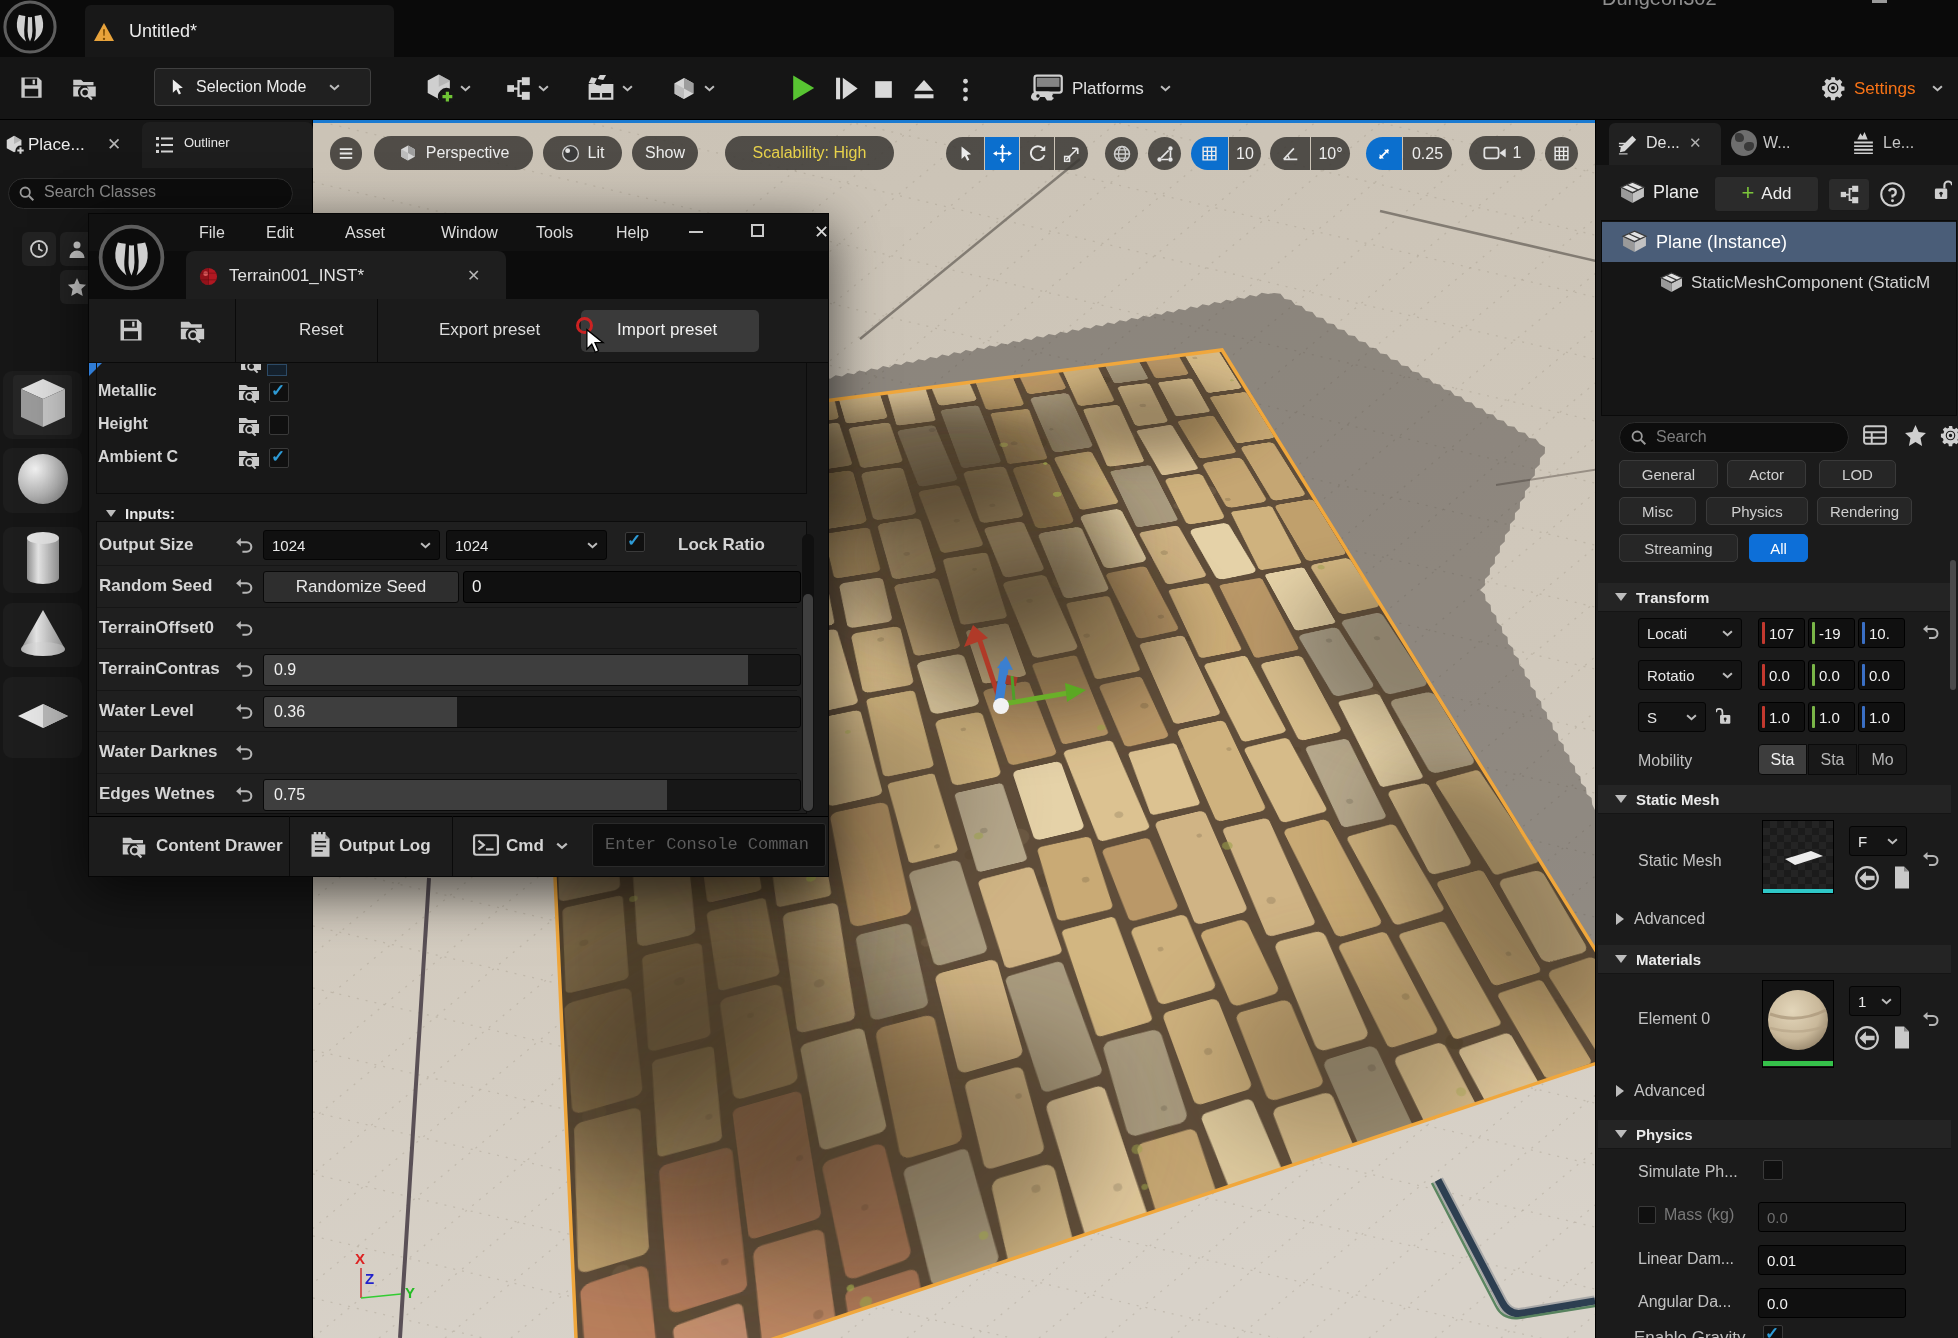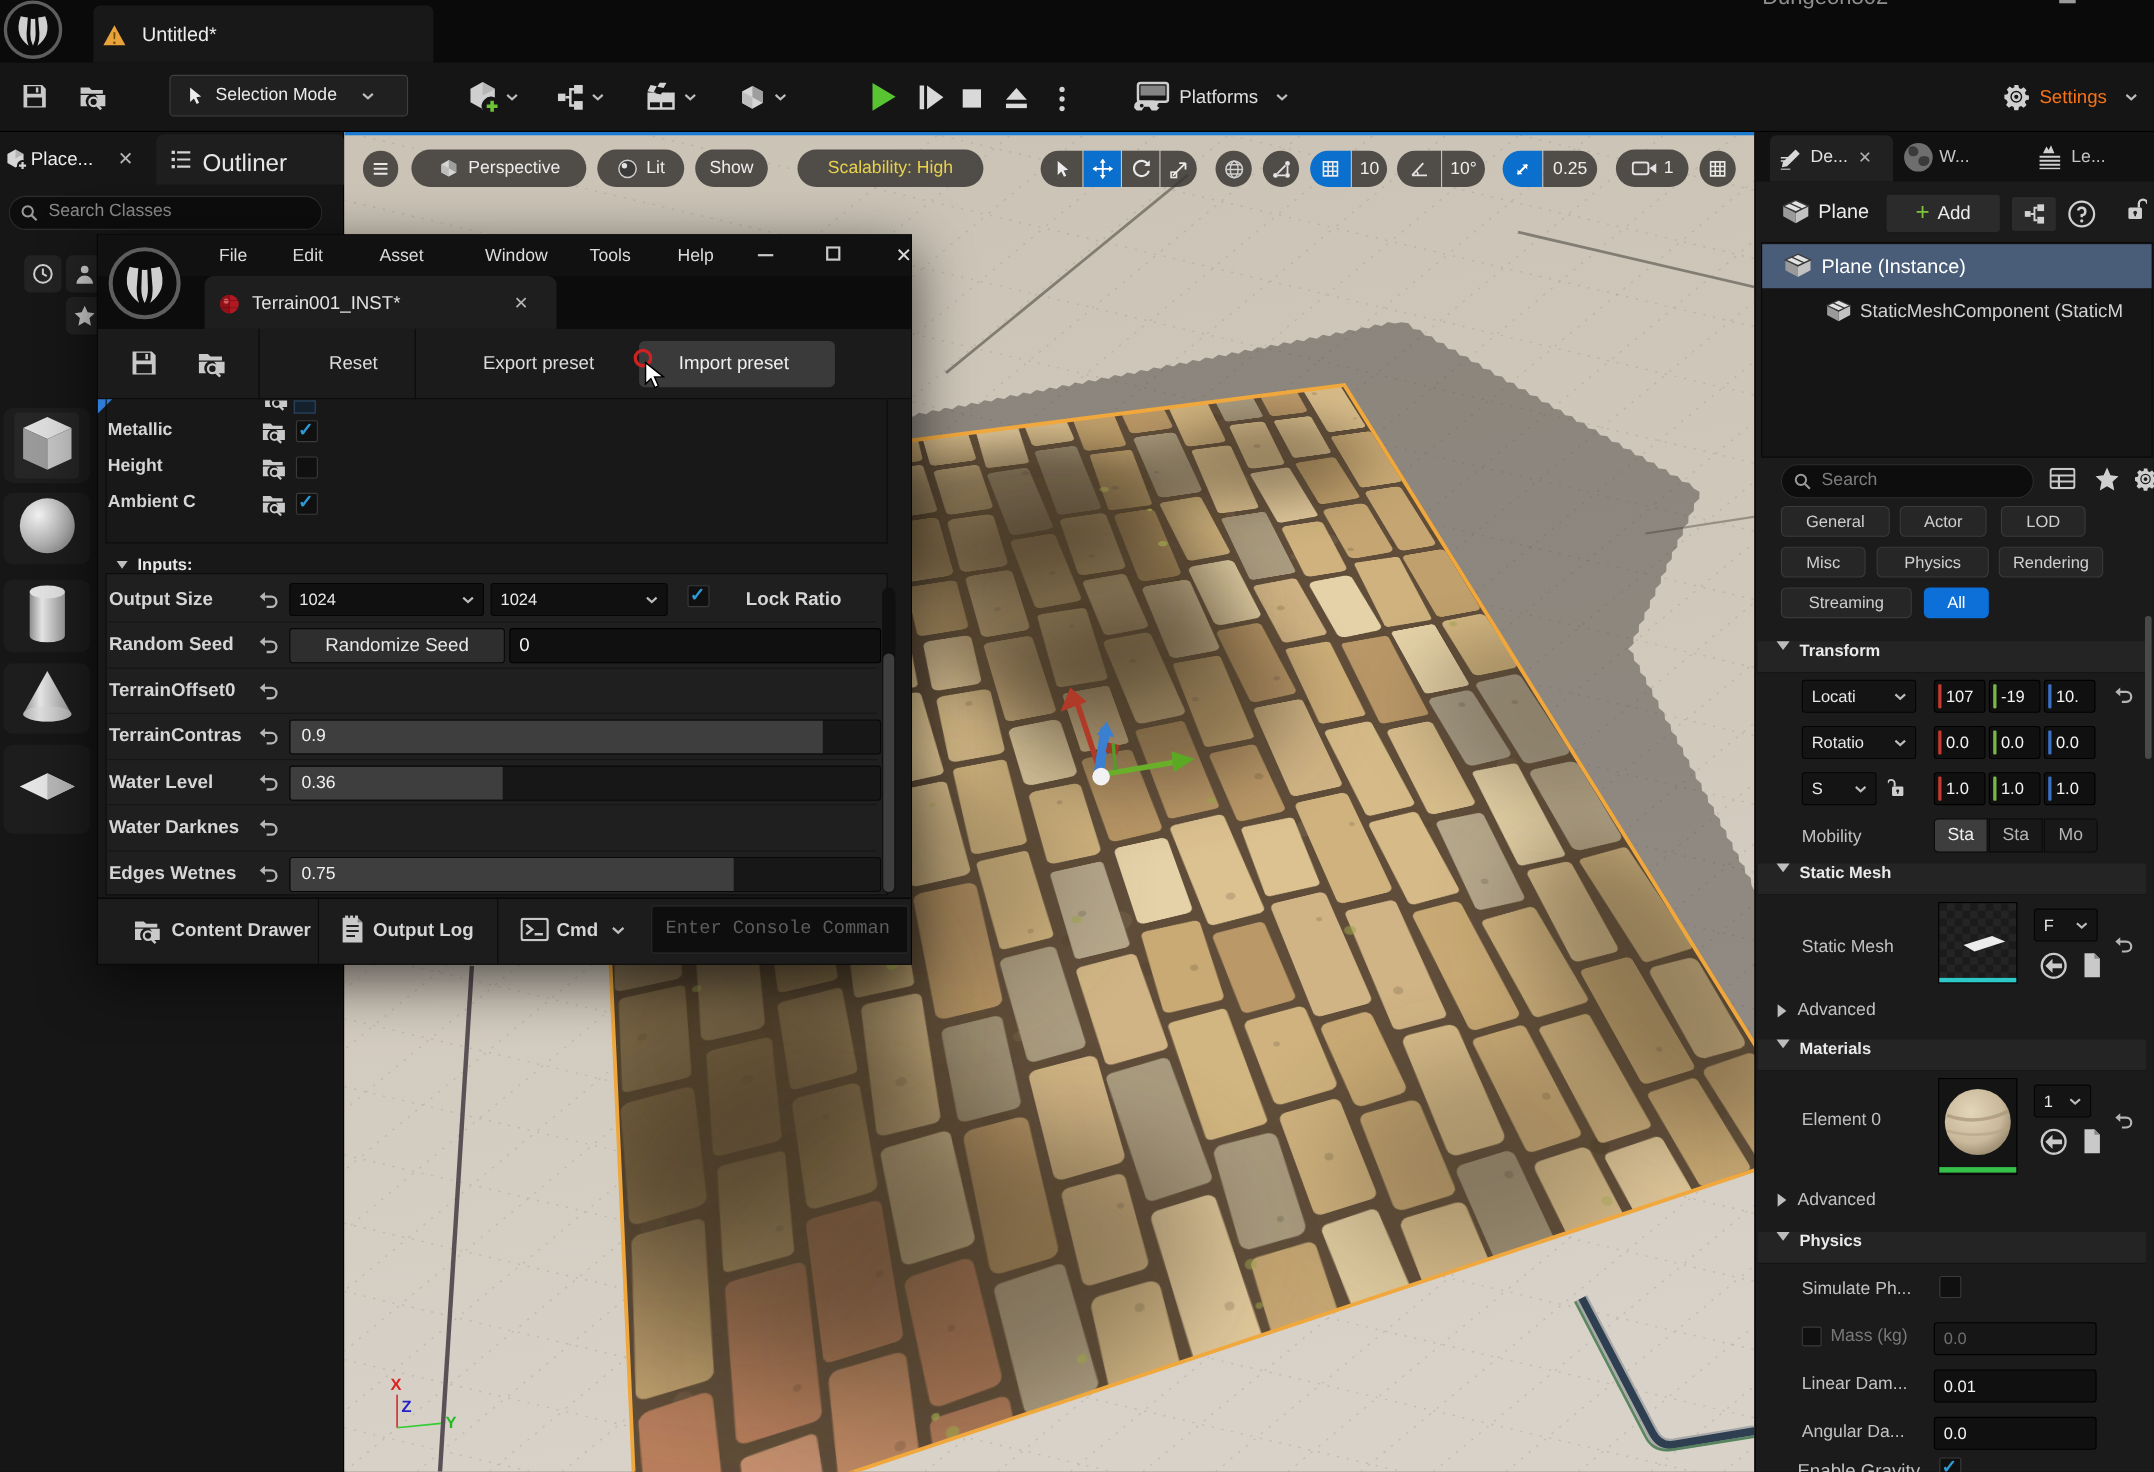--- a/index.html
+++ b/index.html
@@ -13,21 +13,21 @@
 #lpanel{left:0;top:120px;width:313px;height:1218px;background:#161616;border-right:1px solid #000}
 .shape{left:3px;width:79px;background:#1d1d1d;border-radius:9px;display:flex;align-items:center;justify-content:center}
 
 #vp{left:313px;top:120px;width:1282px;height:1218px;overflow:hidden;background:#cfc7ba}
 #vptop{left:0;top:0;width:1282px;height:3px;background:#1a7ad1}
 .pill{position:absolute;top:16px;height:34px;background:rgba(56,54,50,0.84);border-radius:17px;display:flex;align-items:center;justify-content:center;gap:8px;color:#ededed;font-size:16px}
 .vbtn{position:absolute;top:17px;height:33px;background:rgba(56,54,50,0.84);display:flex;align-items:center;justify-content:center}
 
 #rpanel{left:1595px;top:120px;width:363px;height:1218px;background:#1b1b1b;border-left:1px solid #000}
 .chip{position:absolute;height:28px;background:#262626;border:1px solid #3a3a3a;border-radius:5px;display:flex;align-items:center;justify-content:center;font-size:15px;color:#cfcfcf}
-.sechead{position:absolute;left:2px;width:353px;height:29px;background:#242424;display:flex;align-items:flex-start;gap:9px;padding-left:17px;font-size:15px;font-weight:700;color:#eaeaea;border-bottom:1px solid #151515}
+.sechead{position:absolute;left:2px;width:353px;height:29px;background:#242424;display:flex;align-items:center;gap:9px;padding-left:17px;font-size:15px;font-weight:700;color:#eaeaea;border-bottom:1px solid #151515}
 .tri-d{width:0;height:0;border-left:6px solid transparent;border-right:6px solid transparent;border-top:8px solid #bdbdbd}
 .tri-r{width:0;height:0;border-top:6px solid transparent;border-bottom:6px solid transparent;border-left:8px solid #bdbdbd}
 .nfield{position:absolute;height:30px;background:#101010;border:1px solid #000;border-radius:3px;color:#f2f2f2;font-size:15px;display:flex;align-items:center;padding-left:8px}
 .nbar{position:absolute;left:3px;top:3px;bottom:3px;width:3px;border-radius:1px}
 .combo{position:absolute;height:30px;background:#141414;border:1px solid #050505;border-radius:3px;color:#e8e8e8;font-size:15px;display:flex;align-items:center;justify-content:space-between;padding:0 8px}
 .rlabel{position:absolute;font-size:15px;color:#c2c2c2}
 
 #fwin{left:88px;top:213px;width:741px;height:664px;background:#1c1c1c;border:1px solid #060606;box-shadow:0 14px 50px rgba(0,0,0,0.65);z-index:50}
 .menuitem{position:absolute;top:0;height:37px;display:flex;align-items:center;font-size:16px;color:#dcdcdc}
 .cbx{position:absolute;width:20px;height:20px;background:#101010;border:1px solid #3a3a3a;border-radius:2px}
@@ -387,21 +387,21 @@
       </svg>
     </div>
     <div class="abs" style="left:28px;top:15px;font-size:17px;color:#ececec">Place...</div>
     <div class="abs" style="left:107px;top:14px;font-size:17px;color:#b5b5b5">✕</div>
     <div class="abs" style="left:142px;top:2px;width:171px;height:46px;background:#1e1e1e;border-radius:7px 7px 0 0"></div>
     <div class="abs" style="left:155px;top:16px">
       <svg class="ic" width="20" height="18" style="">
         <use href="#i-outl"></use>
       </svg>
     </div>
-    <div class="abs" style="left:184px;top:15px;font-size:22px;color:#e6e6e6">Outliner</div>
+    <div class="abs" style="left:184px;top:15px;font-size:13px;color:#e6e6e6">Outliner</div>
     <div class="abs" style="left:8px;top:58px;width:285px;height:31px;background:#0d0d0d;border:1px solid #2c2c2c;border-radius:16px"></div>
     <div class="abs" style="left:18px;top:65px">
       <svg class="ic" width="18" height="18" style="">
         <use href="#i-mag"></use>
       </svg>
     </div>
     <div class="abs" style="left:44px;top:63px;font-size:16px;color:#8a8a8a">Search Classes</div>
     <div class="abs" style="left:22px;top:112px;width:34px;height:34px;background:#232323;border-radius:6px"></div>
     <div class="abs" style="left:29px;top:119px">
       <svg class="ic" width="20" height="20" style="">

